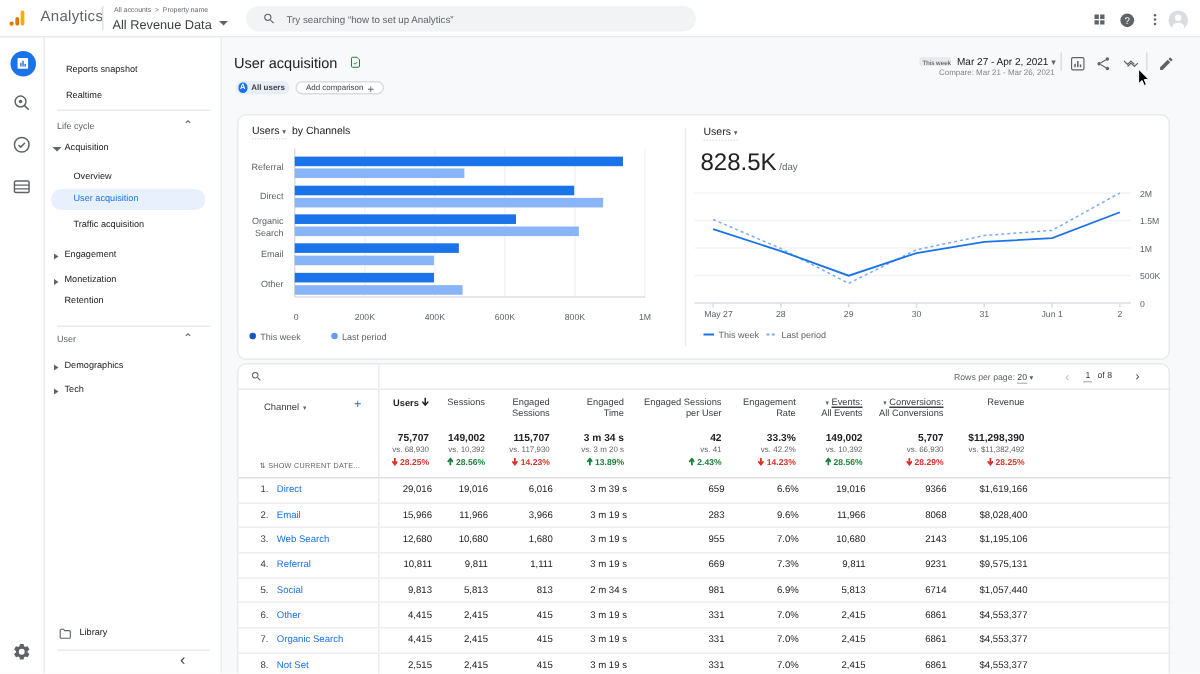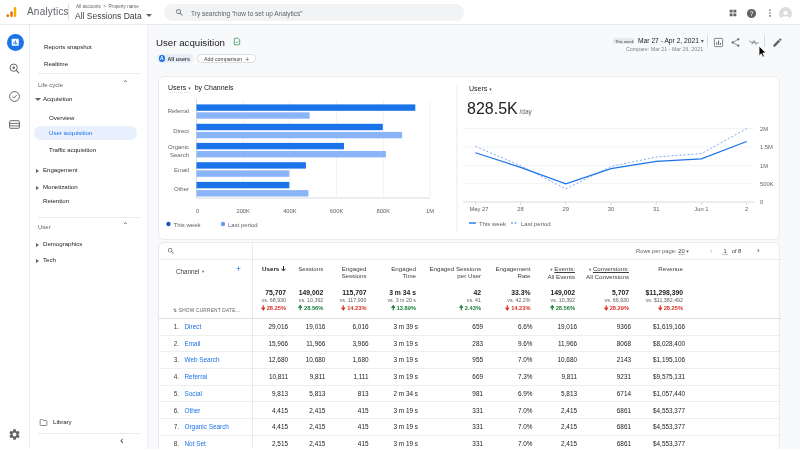--- a/index.html
+++ b/index.html
@@ -50,21 +50,21 @@
 
 <div id="topbar">
   <svg id="logo" style="left:6px;top:6px;width:12px;height:12px" viewBox="0 0 24 24">
     <rect x="15.5" y="2" width="5" height="20" rx="2.5" fill="#f9ab00"></rect>
     <rect x="8.5" y="10.5" width="5" height="11.5" rx="2.5" fill="#e37400"></rect>
     <circle cx="3.5" cy="19.5" r="2.8" fill="#e37400"></circle>
   </svg>
   <div id="ga-analytics">Analytics</div>
   <div id="acct-divider"></div>
   <div id="acct-small">All accounts &nbsp;&gt;&nbsp; Property name</div>
-  <div id="acct-big">All Sessions Data</div>
+  <div id="acct-big">All Revenue Data</div>
   <div id="acct-caret"></div>
   <div id="searchpill">
     <svg style="position:absolute;left:11px;top:4px" width="9" height="9" viewBox="0 0 24 24">
         <path d="M15.5 14h-.79l-.28-.27A6.47 6.47 0 0 0 16 9.5 6.5 6.5 0 1 0 9.5 16c1.61 0 3.09-.59 4.23-1.57l.27.28v.79l5 4.99L20.49 19l-4.99-5zm-6 0C7.01 14 5 11.99 5 9.5S7.01 5 9.5 5 14 7.01 14 9.5 11.99 14 9.5 14z" fill="#5f6368"></path>
       </svg>
     <div id="searchtext">Try searching “how to set up Analytics”</div>
   </div>
   <svg class="tico" style="left:728px" width="10" height="10" viewBox="0 0 24 24">
       <path fill="#5f6368" d="M4 4h7v7H4zM13 4h7v7h-7zM4 13h7v7H4zM13 13h7v7h-7z"></path>
     </svg>

